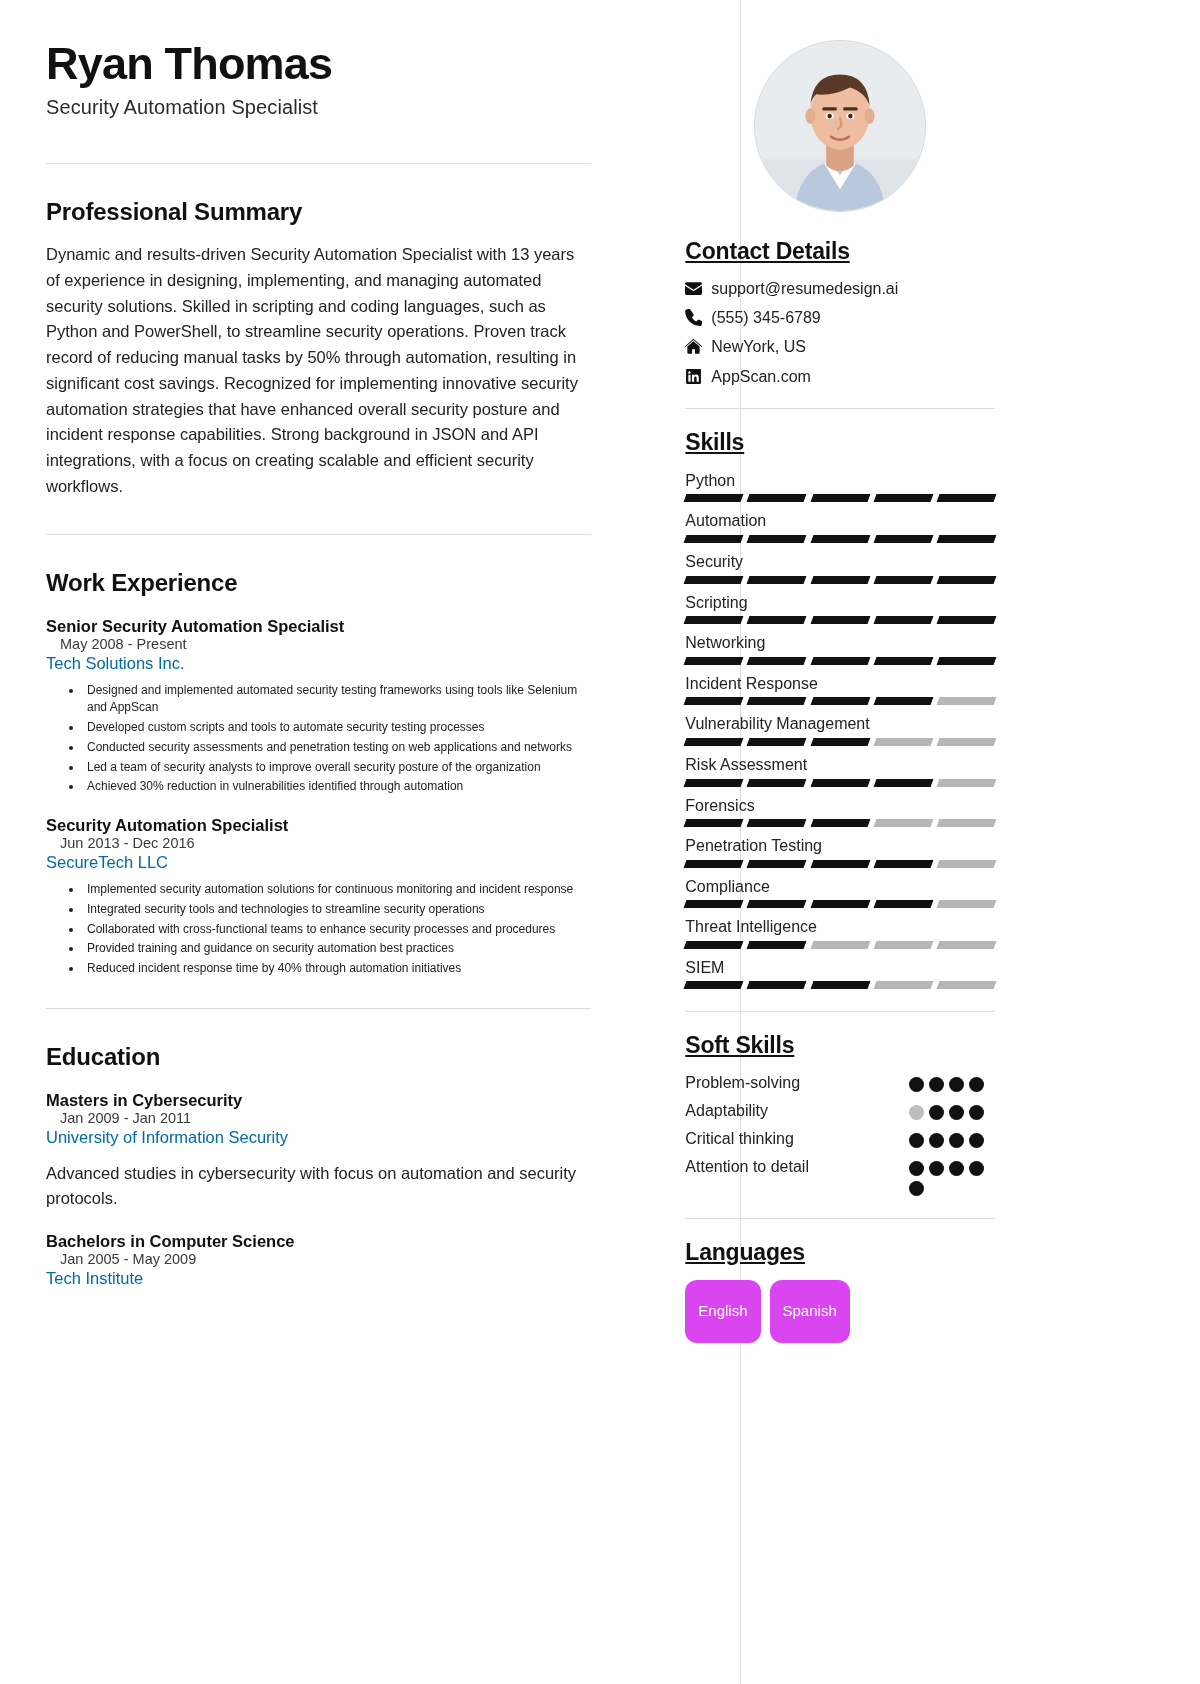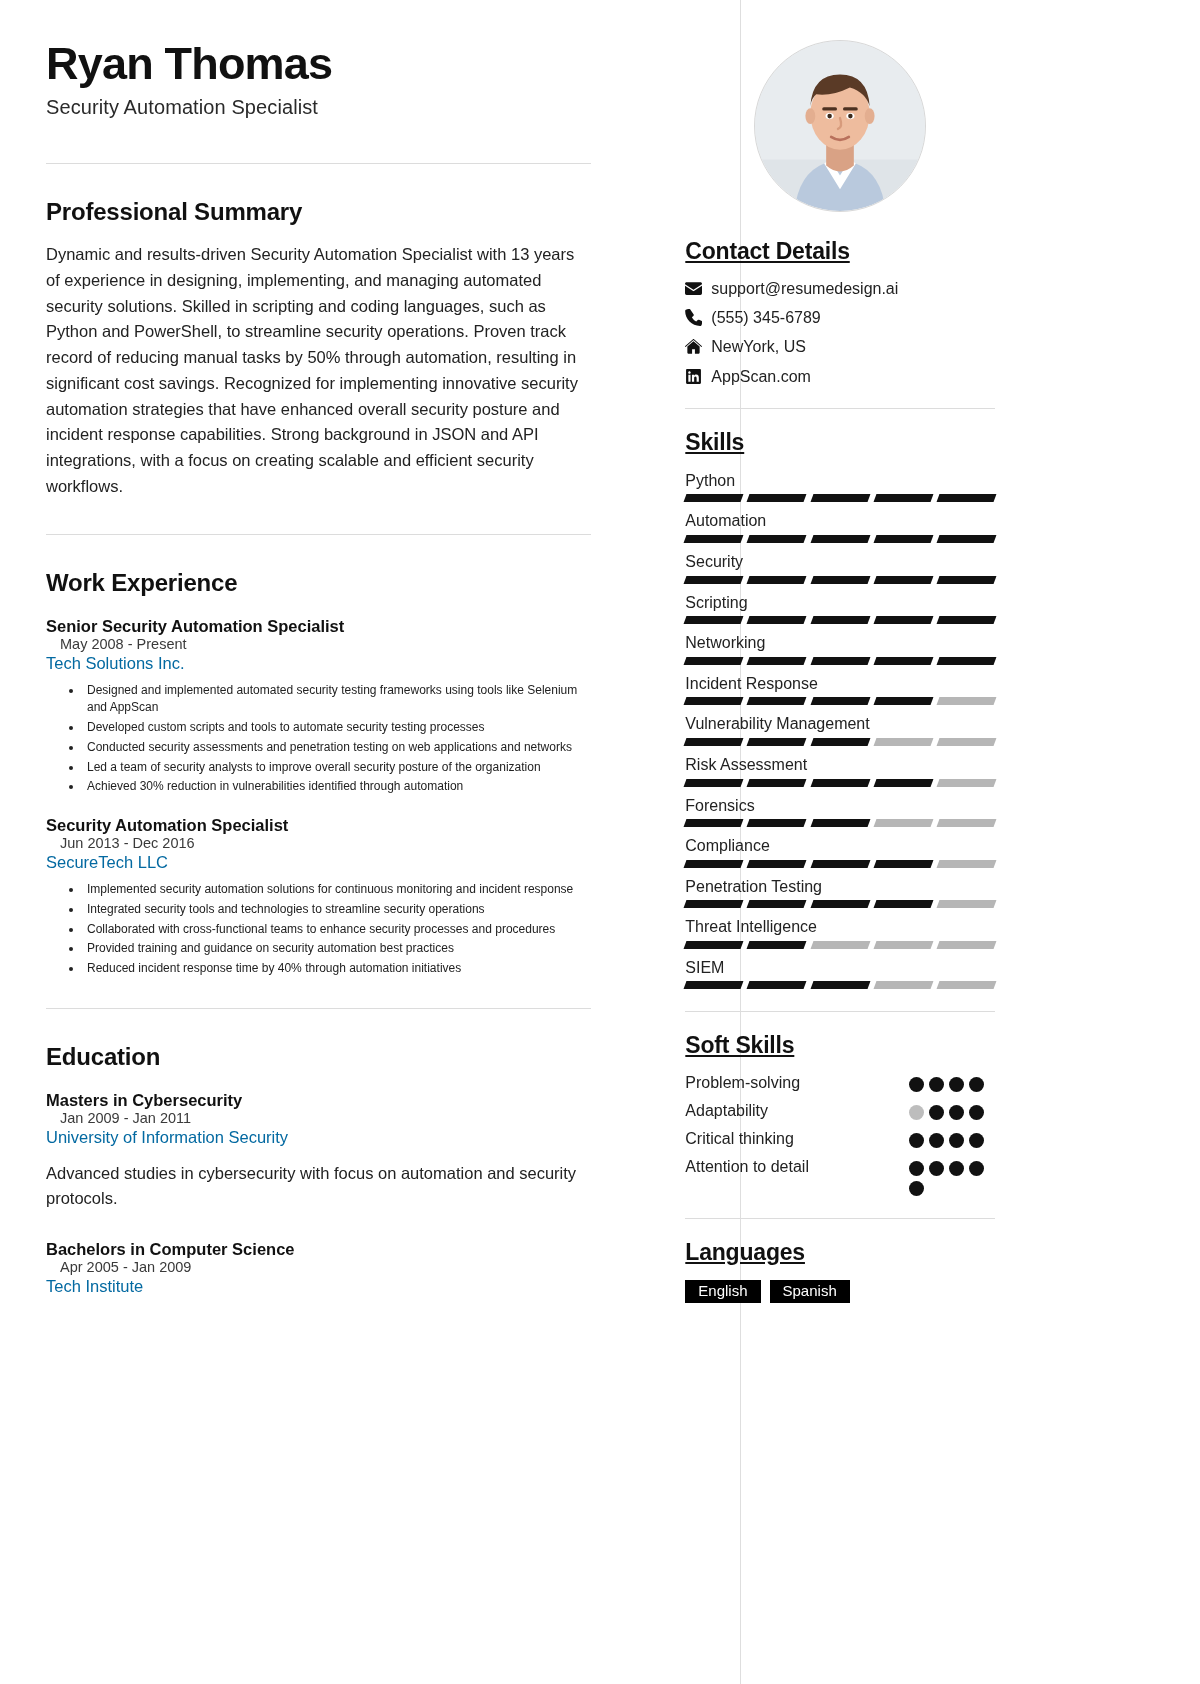--- a/index.html
+++ b/index.html
@@ -212,25 +212,25 @@
     width: 15px;
     height: 15px;
     border-radius: 50%;
     background: #bdbdbd;
   }
   .dot.on { background: #111; }
 
   
   .langs { display: flex; gap: 9px; flex-wrap: wrap; }
   .lang-pill {
-    background: #000000;
+    background: #d946ef;
     color: #fff;
     font-size: 15px;
-    padding: 2px 13px;
-    border-radius: 0;
+    padding: 22px 13px;
+    border-radius: 12px;
     line-height: 1.25;
   }
 </style>
 </head>
 <body>
 
 <div class="page">
 
   <div class="main-col">
 
@@ -289,24 +289,24 @@
 
       <div class="entry">
         <div class="entry-head">
           <div class="entry-role">Masters in Cybersecurity</div>
           <div class="entry-date">Jan 2009 - Jan 2011</div>
         </div>
         <div class="entry-org">University of Information Security</div>
         <div class="edu-desc">Advanced studies in cybersecurity with focus on automation and security protocols.</div>
       </div>
 
-      <div class="entry" style="margin-top:30px;">
+      <div class="entry" style="margin-top:22px;">
         <div class="entry-head">
           <div class="entry-role">Bachelors in Computer Science</div>
-          <div class="entry-date">Apr 2005 - Jan 2009</div>
+          <div class="entry-date">Jan 2005 - May 2009</div>
         </div>
         <div class="entry-org">Tech Institute</div>
       </div>
     </div>
 
   </div>
 
   <div class="vline"></div>
 
   <div class="side-col">
@@ -480,31 +480,31 @@
             <div class="skill-name">Forensics</div>
             <div class="bar">
               <span class="seg on"></span>
               <span class="seg on"></span>
               <span class="seg on"></span>
               <span class="seg"></span>
               <span class="seg"></span>
             </div>
           </div>
           <div class="skill">
+            <div class="skill-name">Penetration Testing</div>
+            <div class="bar">
+              <span class="seg on"></span>
+              <span class="seg on"></span>
+              <span class="seg on"></span>
+              <span class="seg on"></span>
+              <span class="seg"></span>
+            </div>
+          </div>
+          <div class="skill">
             <div class="skill-name">Compliance</div>
-            <div class="bar">
-              <span class="seg on"></span>
-              <span class="seg on"></span>
-              <span class="seg on"></span>
-              <span class="seg on"></span>
-              <span class="seg"></span>
-            </div>
-          </div>
-          <div class="skill">
-            <div class="skill-name">Penetration Testing</div>
             <div class="bar">
               <span class="seg on"></span>
               <span class="seg on"></span>
               <span class="seg on"></span>
               <span class="seg on"></span>
               <span class="seg"></span>
             </div>
           </div>
           <div class="skill">
             <div class="skill-name">Threat Intelligence</div>

